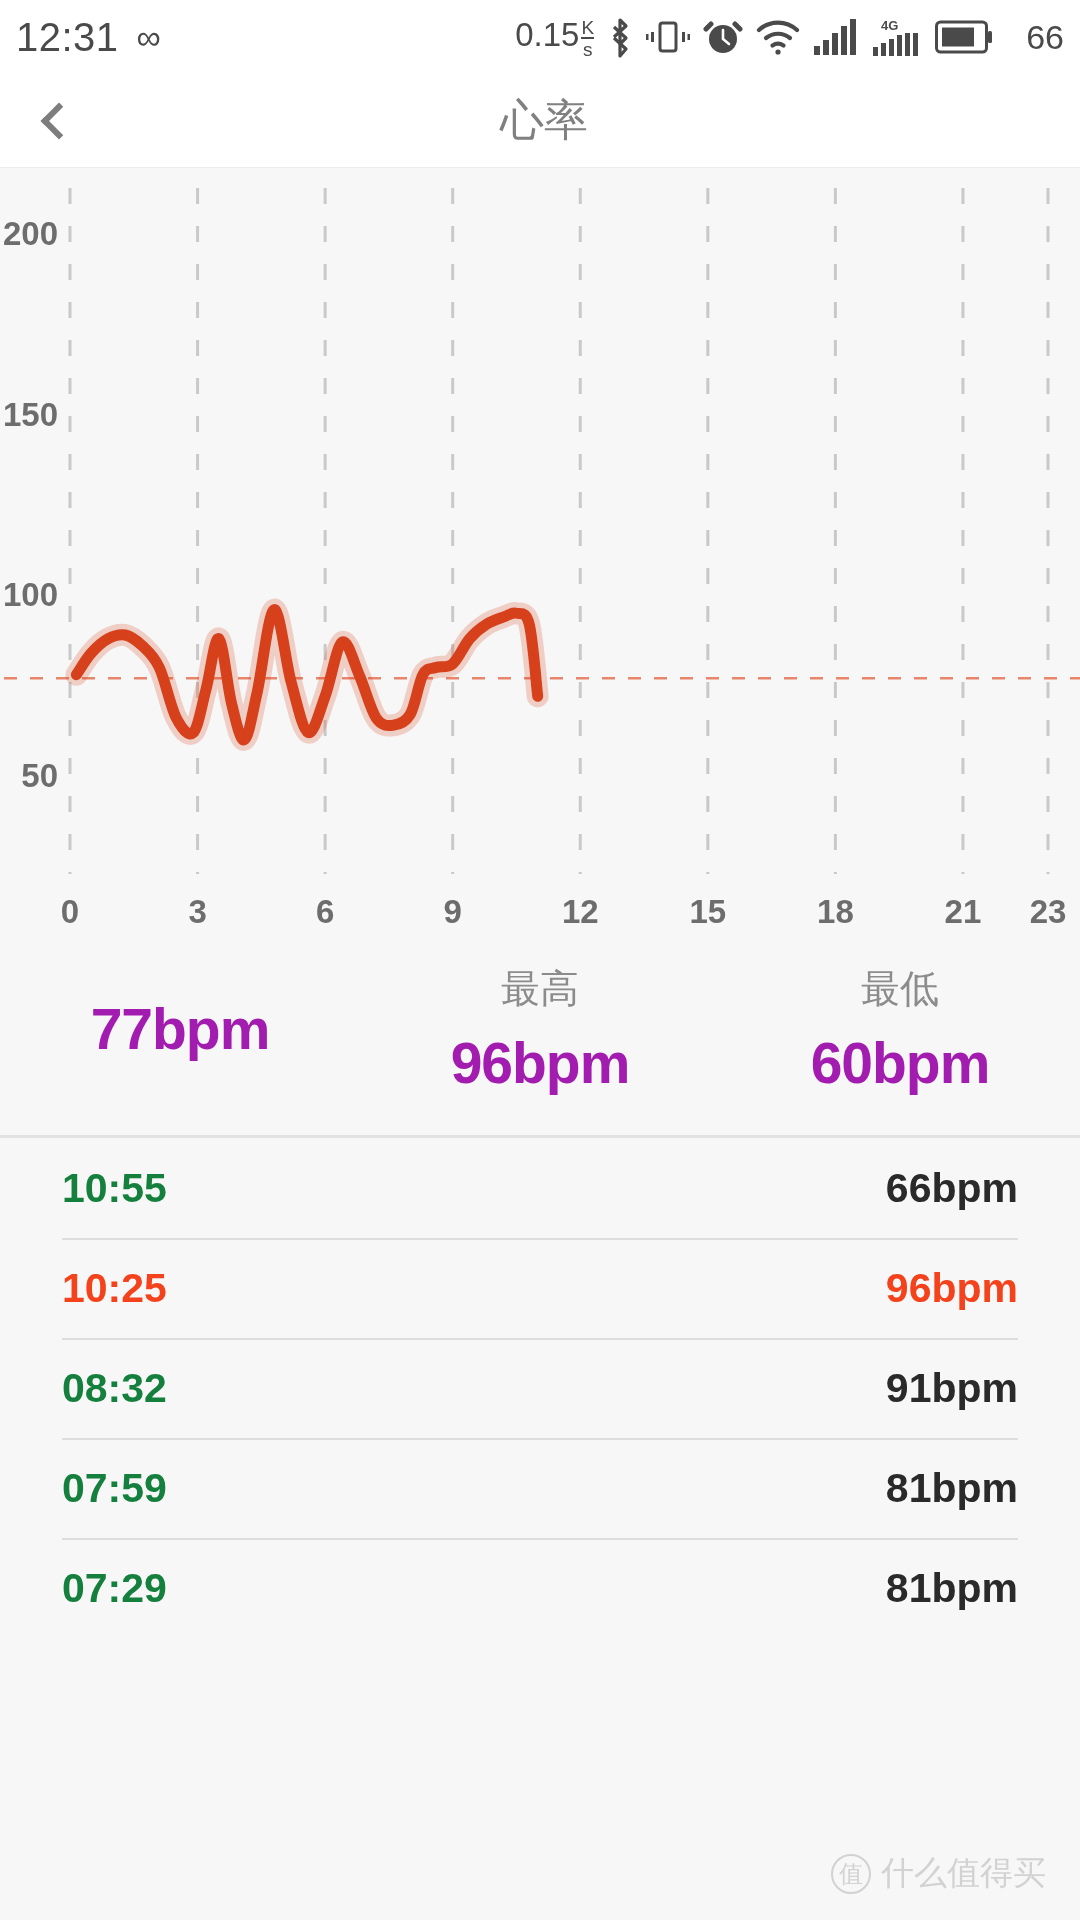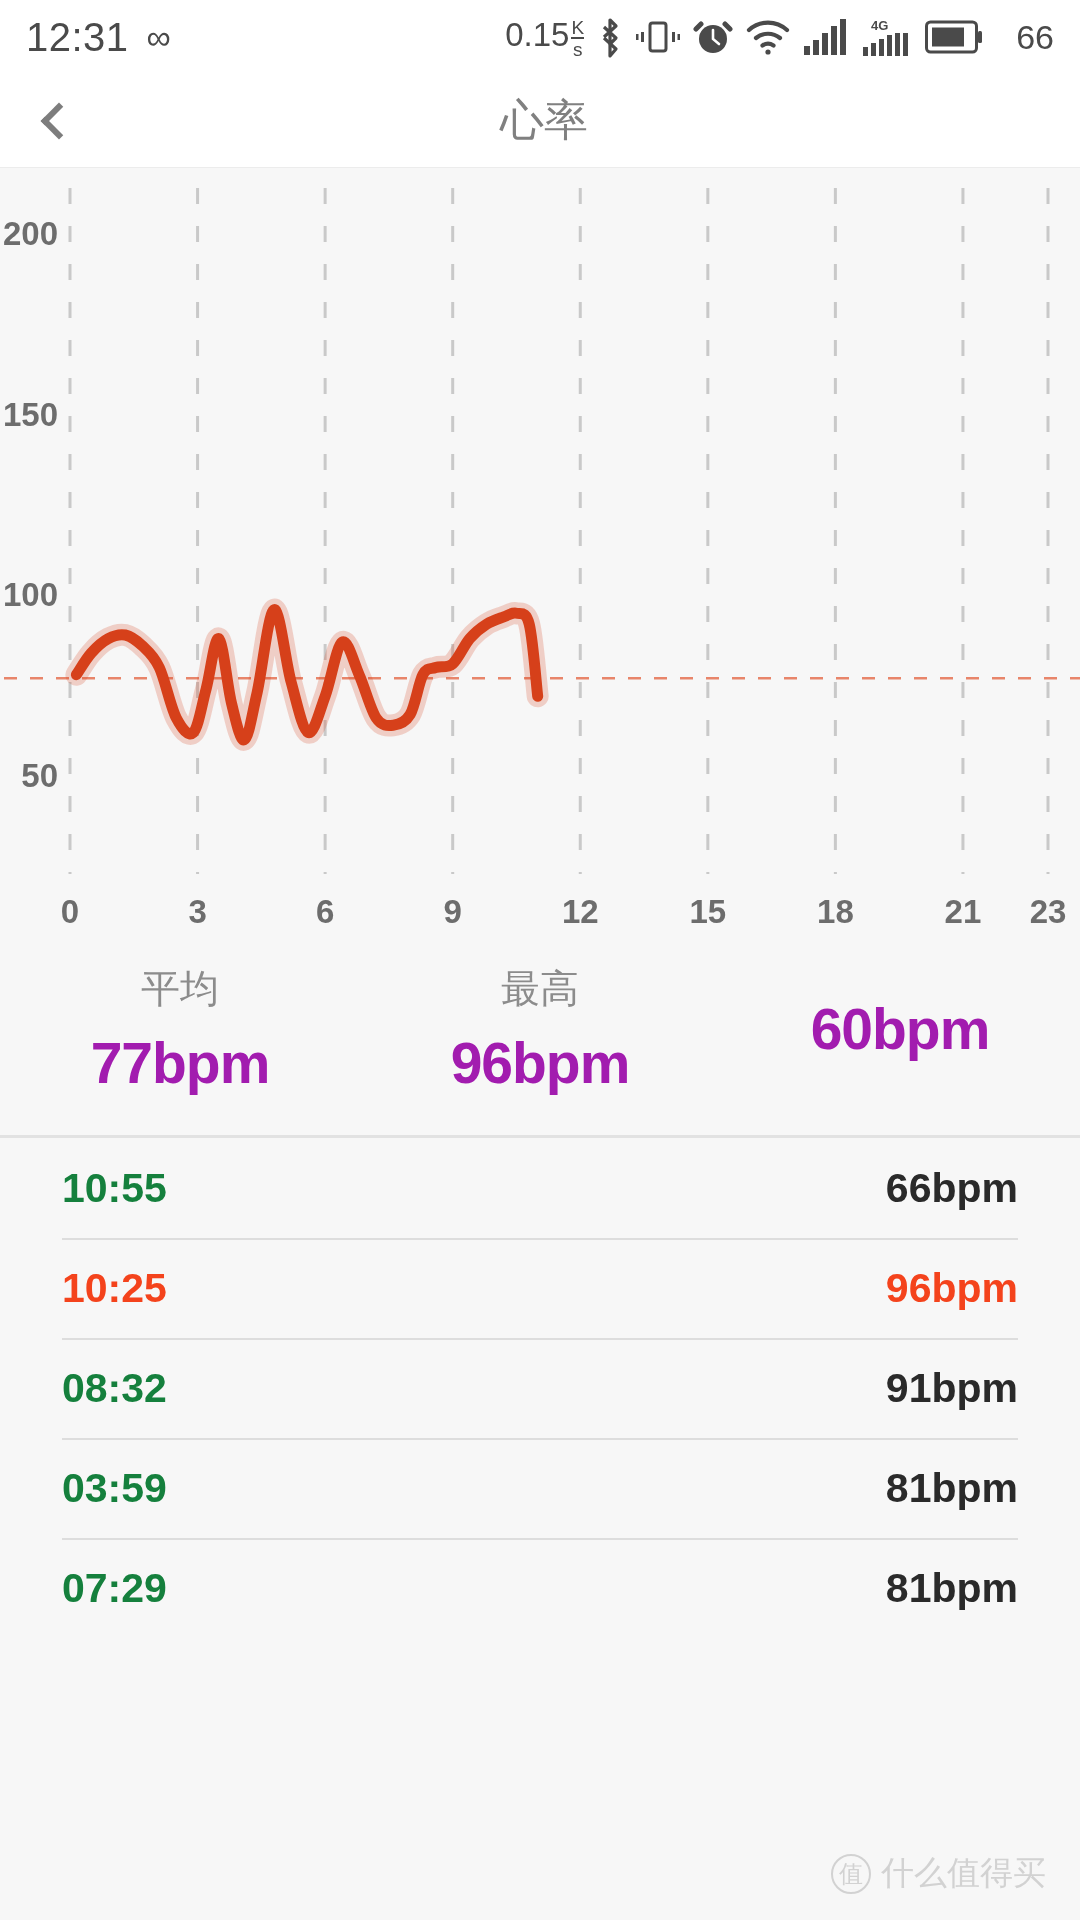--- a/index.html
+++ b/index.html
@@ -7,21 +7,21 @@
     width:1080px; height:1920px;
     background:#f7f7f7;
     font-family:"Liberation Sans", sans-serif;
     overflow:hidden;
   }
 
   
   .statusbar{
     height:74px; background:#ffffff;
     display:flex; align-items:center;
-    padding:0 26px;
+    padding:0 16px;
     color:#4a4a4a;
   }
   .sb-left{ display:flex; align-items:center; gap:18px; }
   .sb-time{ font-size:40px; letter-spacing:0.5px; color:#4a4a4a; font-weight:400; }
   .sb-inf{ font-size:34px; line-height:1; color:#4a4a4a; }
   .sb-right{ margin-left:auto; display:flex; align-items:center; gap:13px; }
   .sb-net{ font-size:33px; color:#4a4a4a; display:flex; align-items:flex-start; }
   .sb-net .unit{ font-size:19px; line-height:1; margin-left:2px; margin-top:2px; }
   .sb-net .unit b{ display:block; font-weight:400; }
   .sb-net .unit .den{ border-top:2px solid #4a4a4a; padding-top:1px; text-align:center;}
@@ -193,47 +193,47 @@
         <text x="1048" y="755" text-anchor="middle" font-family="Liberation Sans, sans-serif" font-size="33" font-weight="700" fill="#6d6d6d">23</text>
       </g>
     <line id="avg-line" stroke-dasharray="13 13" stroke-width="2.5" x1="4" x2="1080" y1="510.29189189189185" y2="510.29189189189185" stroke="#e8856a"></line>
     <path id="hr-glow" fill="none" stroke-width="22" stroke-linecap="round" stroke-linejoin="round" opacity="0.22" d="M76.4,506.7 C78.9,503.1 85.9,491.0 91.3,485.0 C96.6,479.0 102.6,473.6 108.3,470.6 C113.9,467.6 119.6,465.8 125.3,467.0 C130.9,468.2 136.6,472.4 142.3,477.8 C148.0,483.2 153.6,487.4 159.3,499.5 C165.0,511.5 170.6,539.2 176.3,550.0 C182.0,560.8 188.4,569.3 193.3,564.5 C198.3,559.6 201.8,536.8 206.1,521.1 C210.3,505.5 214.6,468.2 218.8,470.6 C223.1,473.0 227.3,518.7 231.6,535.6 C235.8,552.4 240.1,573.5 244.3,571.7 C248.6,569.9 252.1,546.4 257.1,524.7 C262.1,503.1 268.4,443.5 274.1,441.7 C279.8,439.9 285.4,493.4 291.1,513.9 C296.8,534.4 302.5,562.0 308.1,564.5 C313.8,566.9 319.5,543.4 325.1,528.3 C330.8,513.3 336.5,477.8 342.1,474.2 C347.8,470.6 353.5,494.0 359.1,506.7 C364.8,519.3 370.5,541.6 376.2,550.0 C381.8,558.4 387.5,557.8 393.2,557.2 C398.8,556.6 405.2,554.8 410.2,546.4 C415.1,538.0 418.7,514.5 422.9,506.7 C427.2,498.9 430.7,501.3 435.7,499.5 C440.6,497.7 447.0,500.7 452.7,495.8 C458.4,491.0 464.0,477.2 469.7,470.6 C475.4,464.0 481.0,459.7 486.7,456.1 C492.4,452.5 498.8,450.7 503.7,448.9 C508.7,447.1 512.2,444.1 516.5,445.3 C520.7,446.5 525.7,442.3 529.2,456.1 C532.8,470.0 536.3,516.3 537.7,528.3" stroke="#d6401a"></path>
     <path id="hr-line" fill="none" stroke-width="11" stroke-linecap="round" stroke-linejoin="round" d="M76.4,506.7 C78.9,503.1 85.9,491.0 91.3,485.0 C96.6,479.0 102.6,473.6 108.3,470.6 C113.9,467.6 119.6,465.8 125.3,467.0 C130.9,468.2 136.6,472.4 142.3,477.8 C148.0,483.2 153.6,487.4 159.3,499.5 C165.0,511.5 170.6,539.2 176.3,550.0 C182.0,560.8 188.4,569.3 193.3,564.5 C198.3,559.6 201.8,536.8 206.1,521.1 C210.3,505.5 214.6,468.2 218.8,470.6 C223.1,473.0 227.3,518.7 231.6,535.6 C235.8,552.4 240.1,573.5 244.3,571.7 C248.6,569.9 252.1,546.4 257.1,524.7 C262.1,503.1 268.4,443.5 274.1,441.7 C279.8,439.9 285.4,493.4 291.1,513.9 C296.8,534.4 302.5,562.0 308.1,564.5 C313.8,566.9 319.5,543.4 325.1,528.3 C330.8,513.3 336.5,477.8 342.1,474.2 C347.8,470.6 353.5,494.0 359.1,506.7 C364.8,519.3 370.5,541.6 376.2,550.0 C381.8,558.4 387.5,557.8 393.2,557.2 C398.8,556.6 405.2,554.8 410.2,546.4 C415.1,538.0 418.7,514.5 422.9,506.7 C427.2,498.9 430.7,501.3 435.7,499.5 C440.6,497.7 447.0,500.7 452.7,495.8 C458.4,491.0 464.0,477.2 469.7,470.6 C475.4,464.0 481.0,459.7 486.7,456.1 C492.4,452.5 498.8,450.7 503.7,448.9 C508.7,447.1 512.2,444.1 516.5,445.3 C520.7,446.5 525.7,442.3 529.2,456.1 C532.8,470.0 536.3,516.3 537.7,528.3" stroke="#d6401a"></path>
   </svg>
 </div>
 
 <div class="summary">
   <div class="sum-cell">
-    <div class="sum-label">平均</div>
     <div class="sum-value">77bpm</div>
   </div>
   <div class="sum-cell">
     <div class="sum-label">最高</div>
     <div class="sum-value">96bpm</div>
   </div>
   <div class="sum-cell">
+    <div class="sum-label">最低</div>
     <div class="sum-value">60bpm</div>
   </div>
 </div>
 
 <div class="list" id="measurement-list">
     <div class="row">
       <span class="row-time">10:55</span>
       <span class="row-bpm">66bpm</span>
     </div>
     <div class="row hl">
       <span class="row-time">10:25</span>
       <span class="row-bpm">96bpm</span>
     </div>
     <div class="row">
       <span class="row-time">08:32</span>
       <span class="row-bpm">91bpm</span>
     </div>
     <div class="row">
-      <span class="row-time">03:59</span>
+      <span class="row-time">07:59</span>
       <span class="row-bpm">81bpm</span>
     </div>
     <div class="row">
       <span class="row-time">07:29</span>
       <span class="row-bpm">81bpm</span>
     </div>
   </div>
 
 <div class="watermark">
   <span class="wm-badge">值</span>

